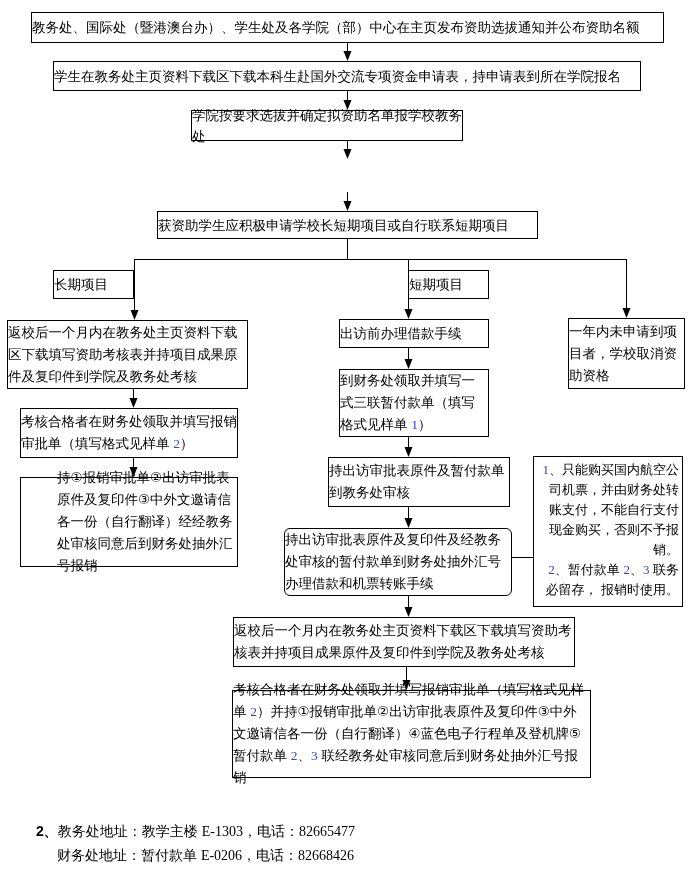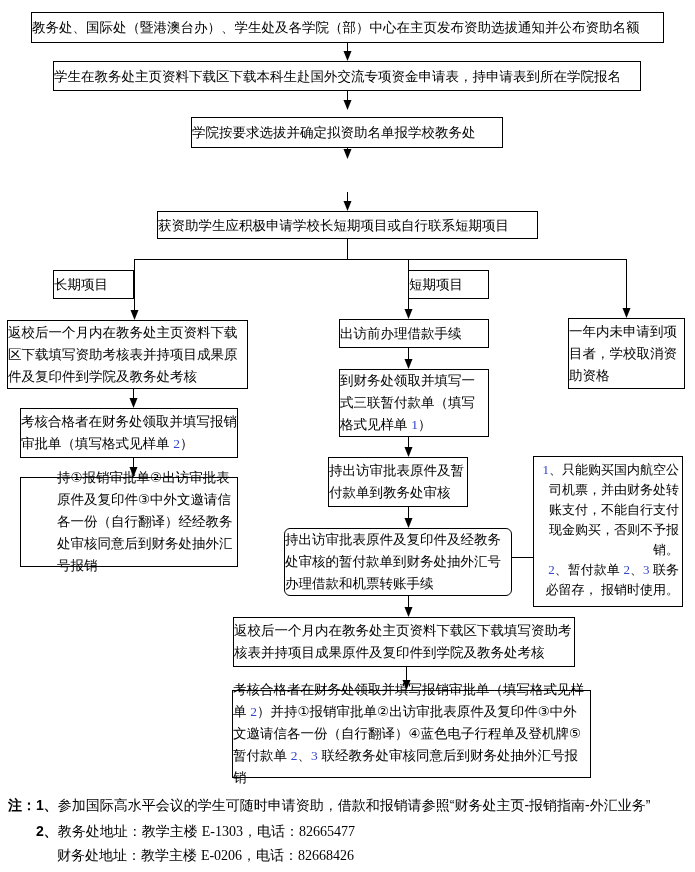--- a/index.html
+++ b/index.html
@@ -11,31 +11,31 @@
   svg.connectors line{stroke:#000;stroke-width:1;shape-rendering:crispEdges;}
   svg.connectors polygon{fill:#000;}
   .node{
     position:absolute;z-index:2;background:#fff;border:1px solid #000;box-sizing:border-box;
     display:flex;align-items:center;justify-content:center;
     font-size:13.5px;line-height:21px;text-align:left;
   }
   .node .bt{display:inline-block;width:100%;}
   #nA{left:31px;top:12px;width:633px;height:31px;}
   #nB{left:53px;top:61px;width:588px;height:30px;}
-  #nC{left:191px;top:117px;width:312px;height:31px;}
+  #nC{left:191px;top:110px;width:272px;height:31px;}
   #nD{left:215px;top:159px;width:265px;height:33px;}
   #nE{left:157px;top:211px;width:381px;height:28px;}
   #nLongLabel{left:53px;top:270px;width:81px;height:29px;}
   #nShortLabel{left:408px;top:270px;width:81px;height:29px;}
   #nL1{left:7px;top:320px;width:241px;height:69px;line-height:22px;}
   #nL2{left:20px;top:408px;width:218px;height:50px;line-height:22px;}
   #nL3{left:20px;top:477px;width:218px;height:90px;line-height:22px;padding-left:36px;}
   #nM1{left:339px;top:319px;width:150px;height:29px;}
   #nM2{left:339px;top:369px;width:150px;height:68px;line-height:22px;}
-  #nM3{left:328px;top:457px;width:140px;height:50px;line-height:22px;}
+  #nM3{left:328px;top:457px;width:182px;height:50px;line-height:22px;}
   #nM4{left:284px;top:528px;width:228px;height:68px;line-height:22px;border-radius:6px;}
   #nM5{left:233px;top:617px;width:342px;height:50px;line-height:22px;}
   #nM6{left:232px;top:690px;width:359px;height:88px;line-height:22px;}
   #nR1{left:568px;top:318px;width:117px;height:71px;line-height:22px;}
   #nNote{
     left:533px;top:456px;width:150px;height:151px;
     align-items:flex-start;text-align:right;font-size:13px;line-height:20px;
     padding:3px 3px;overflow:hidden;display:block;
   }
   #nNote p{margin:0;}
@@ -145,17 +145,16 @@
 
   <div class="node" id="nR1">
     <span class="bt">一年内未申请到项目者，学校取消资助资格</span>
   </div>
 
   <div class="node" id="nNote">
     <p><span class="seg-num">1</span><span>、只能购买国内航空公司机票，并由财务处转账支付，不能自行支付现金购买，否则不予报销。</span></p>
     <p><span class="seg-num">2</span><span>、暂付款单 </span><span class="seg-num">2</span><span>、</span><span class="seg-num">3</span><span> 联务必留存， 报销时使用。</span></p>
   </div>
 
-  <div class="footer-line" id="f1"><span class="seg-bold">注：1、</span><span>参加国际高水平会议的学生可随时申请资助，借款和报销请参照“财务处主页-报销指南-外汇业务”</span></div>
   <div class="footer-line" id="f2"><span class="seg-bold">2、</span><span>教务处地址：教学主楼 </span><span class="seg-serif">E-1303</span><span>，电话：</span><span class="seg-serif">82665477</span></div>
-  <div class="footer-line" id="f3"><span>财务处地址：教学主楼 </span><span class="seg-serif">E-0206</span><span>，电话：</span><span class="seg-serif">82668426</span></div>
+  <div class="footer-line" id="f3"><span>财务处地址：暂付款单 </span><span class="seg-serif">E-0206</span><span>，电话：</span><span class="seg-serif">82668426</span></div>
 
 </div>
 
 </body></html>

